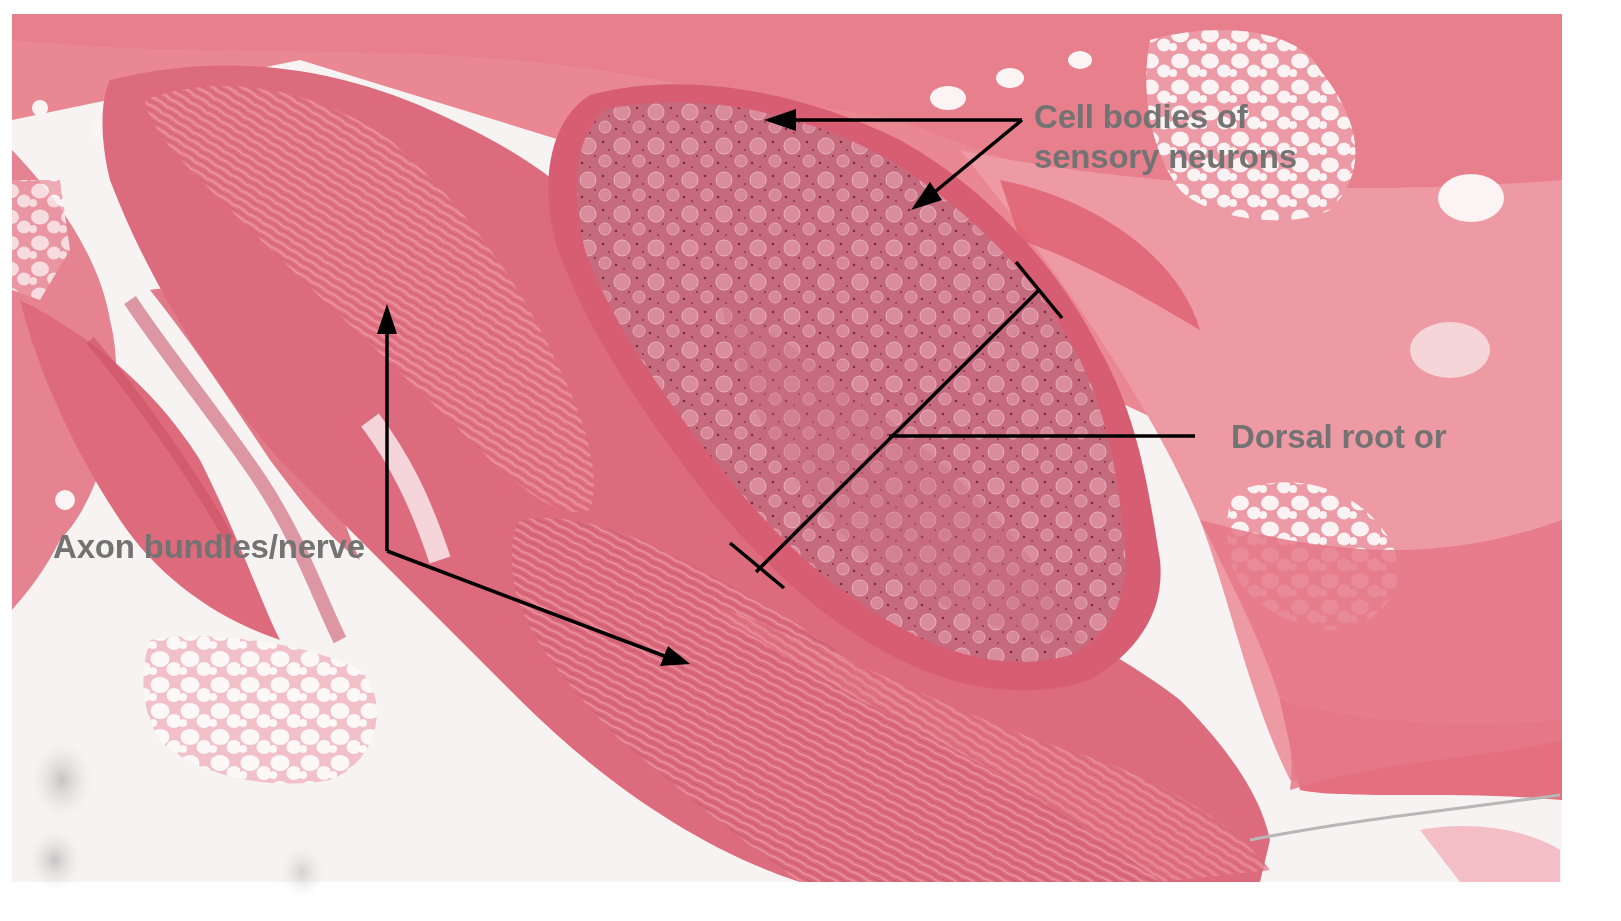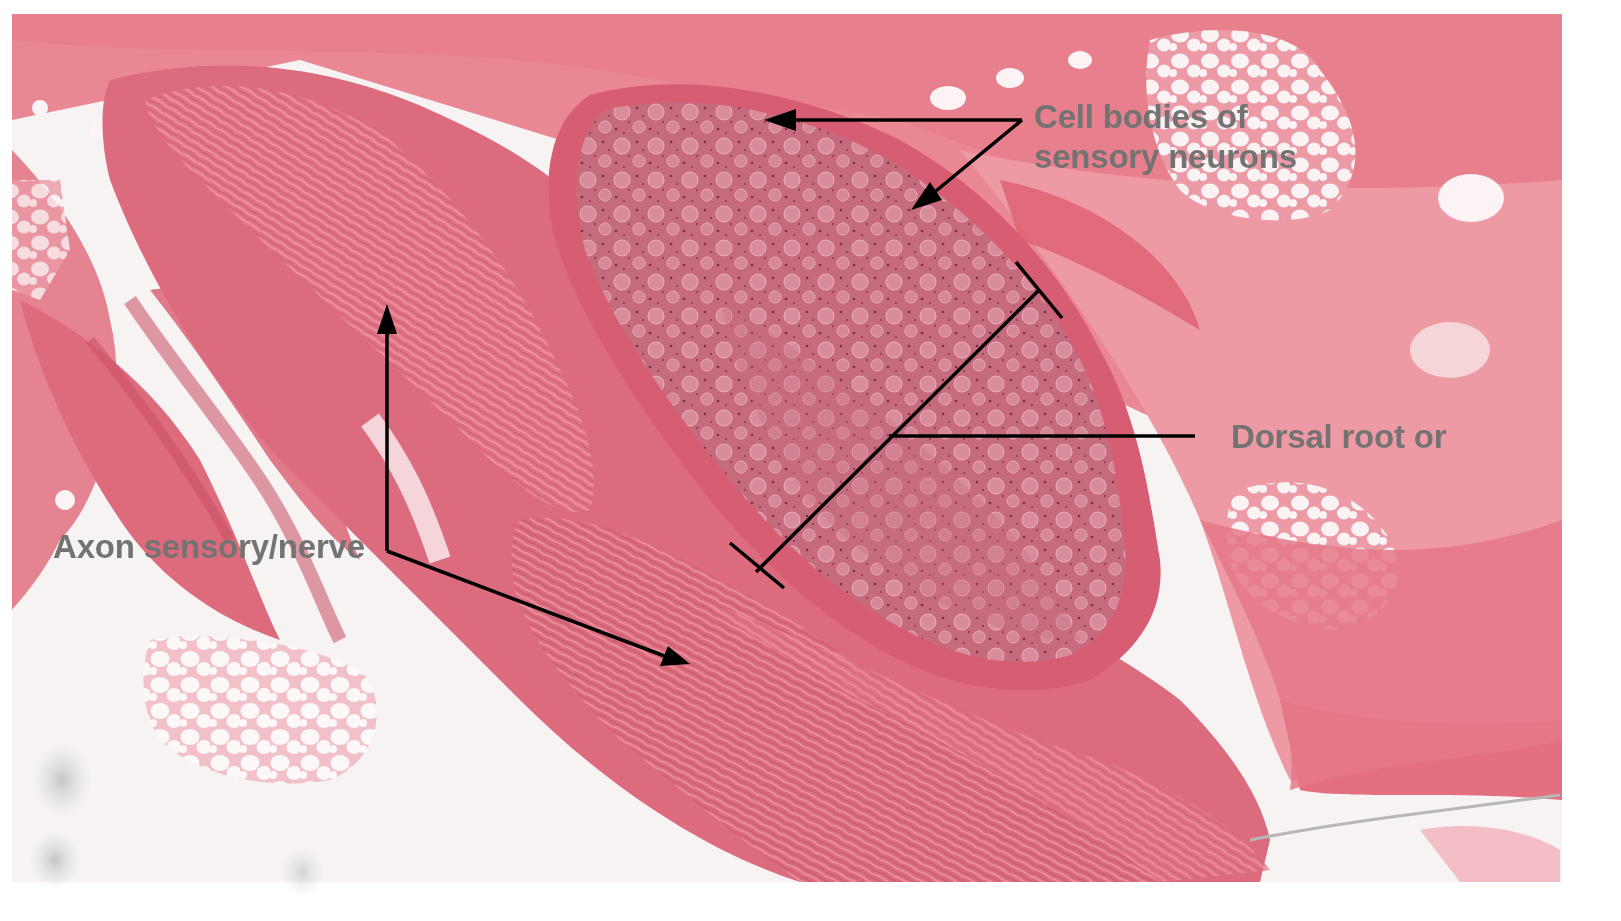--- a/index.html
+++ b/index.html
@@ -132,14 +132,14 @@
 <div class="label" style="left:1034px; top:97px;">
   <span>Cell bodies of</span>
   <span>sensory neurons</span>
 </div>
 
 <div class="label" style="left:1231px; top:417px;">
   <span>Dorsal root or</span>
 </div>
 
 <div class="label" style="left:53px; top:527px;">
-  <span>Axon sensory/nerve</span>
+  <span>Axon bundles/nerve</span>
 </div>
 
 </body></html>

